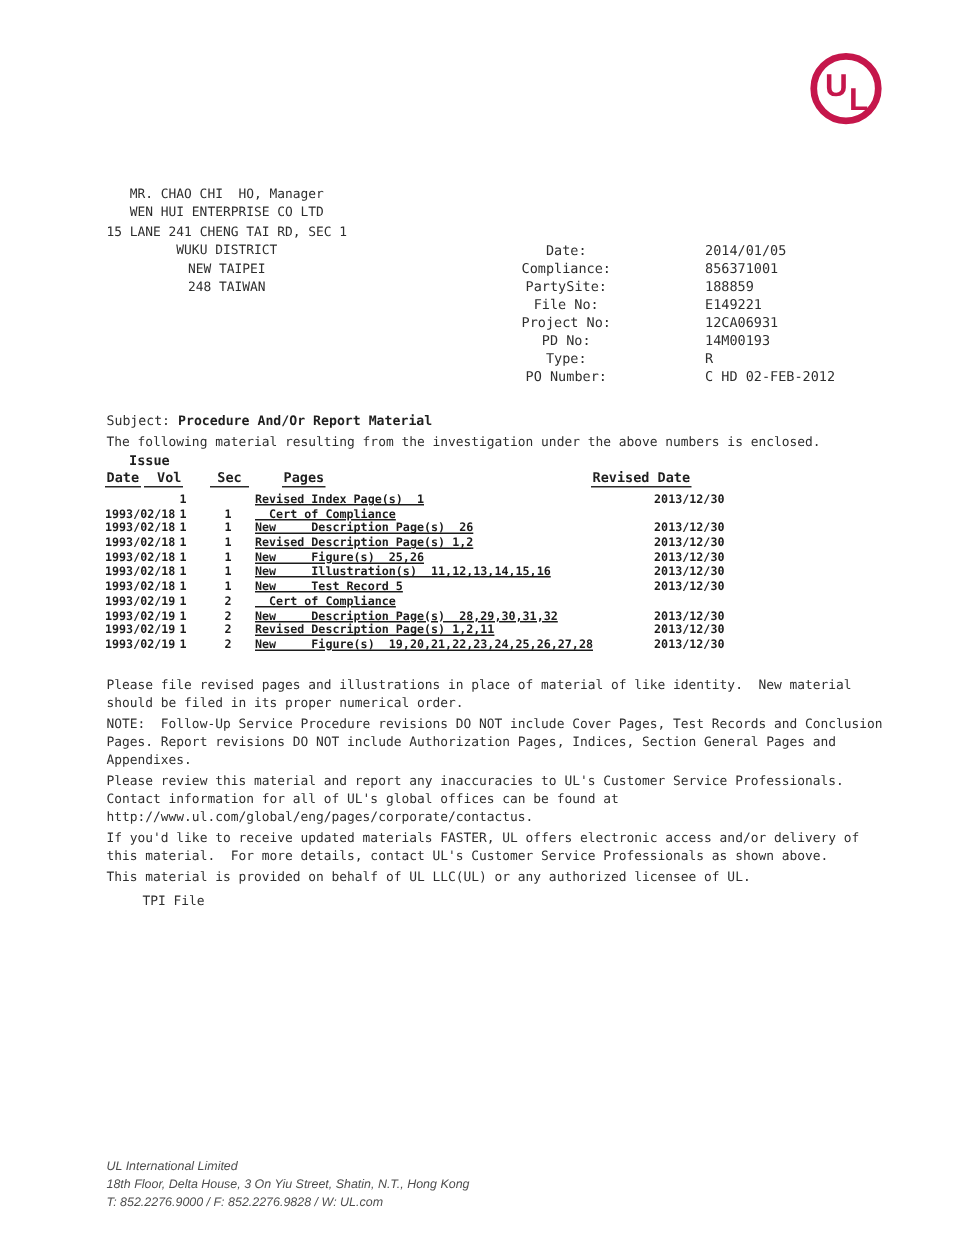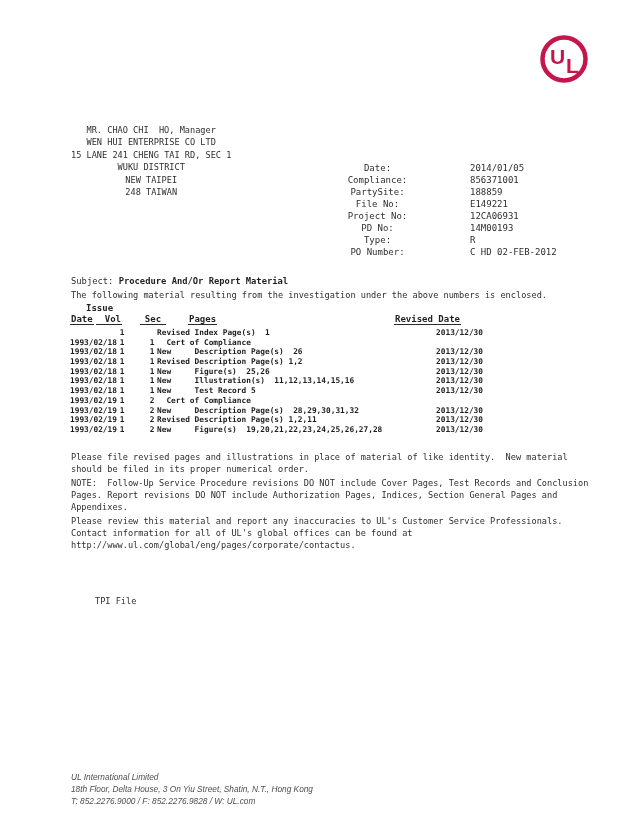--- a/index.html
+++ b/index.html
@@ -44,21 +44,21 @@
   .h-vol  { left: 26px; width: 24px; text-align: right; }
   .h-sec  { left: 70px; width: 24px; text-align: center; }
   .h-pages{ left: 118px; }
   .h-rev  { left: 324px; }
   .tbody { position: absolute; left: 70px; top: 328px; font-size: 7.8px; font-weight: bold; color: #1c1c1c; }
   .trow { position: relative; height: 9.7px; line-height: 9.7px; width: 500px; }
   .c { position: absolute; white-space: pre; top: 0; }
   .c-date { left: 0; }
   .c-vol  { left: 40px; width: 24px; text-align: center; }
   .c-sec  { left: 70px; width: 24px; text-align: center; }
-  .c-pages{ left: 87px; }
+  .c-pages{ left: 100px; text-decoration: underline; }
   .c-rev  { left: 331px; width: 82px; text-align: right; }
   .para {
     position: absolute; left: 71px;
     font-size: 8.6px; line-height: 12px; white-space: pre;
   }
   .p1 { top: 451px; }
   .p2 { top: 477px; }
   .p3 { top: 515px; }
   .p4 { top: 553px; }
   .p5 { top: 579px; }
@@ -246,20 +246,23 @@
     </div>
 
   <div class="para p1">Please file revised pages and illustrations in place of material of like identity.  New material
 should be filed in its proper numerical order.</div>
   <div class="para p2">NOTE:  Follow-Up Service Procedure revisions DO NOT include Cover Pages, Test Records and Conclusion
 Pages. Report revisions DO NOT include Authorization Pages, Indices, Section General Pages and
 Appendixes.</div>
   <div class="para p3">Please review this material and report any inaccuracies to UL's Customer Service Professionals.
 Contact information for all of UL's global offices can be found at
 http://www.ul.com/global/eng/pages/corporate/contactus.</div>
+  <div class="para p4">If you'd like to receive updated materials FASTER, UL offers electronic access and/or delivery of
+this material.  For more details, contact UL's Customer Service Professionals as shown above.</div>
+  <div class="para p5">This material is provided on behalf of UL LLC(UL) or any authorized licensee of UL.</div>
 
   <div class="tpi">TPI File</div>
 
   <div class="footer">
 
       <div class="footer-line">UL International Limited</div>
 
       <div class="footer-line">18th Floor, Delta House, 3 On Yiu Street, Shatin, N.T., Hong Kong</div>
 
       <div class="footer-line">T: 852.2276.9000 / F: 852.2276.9828 / W: UL.com</div>

